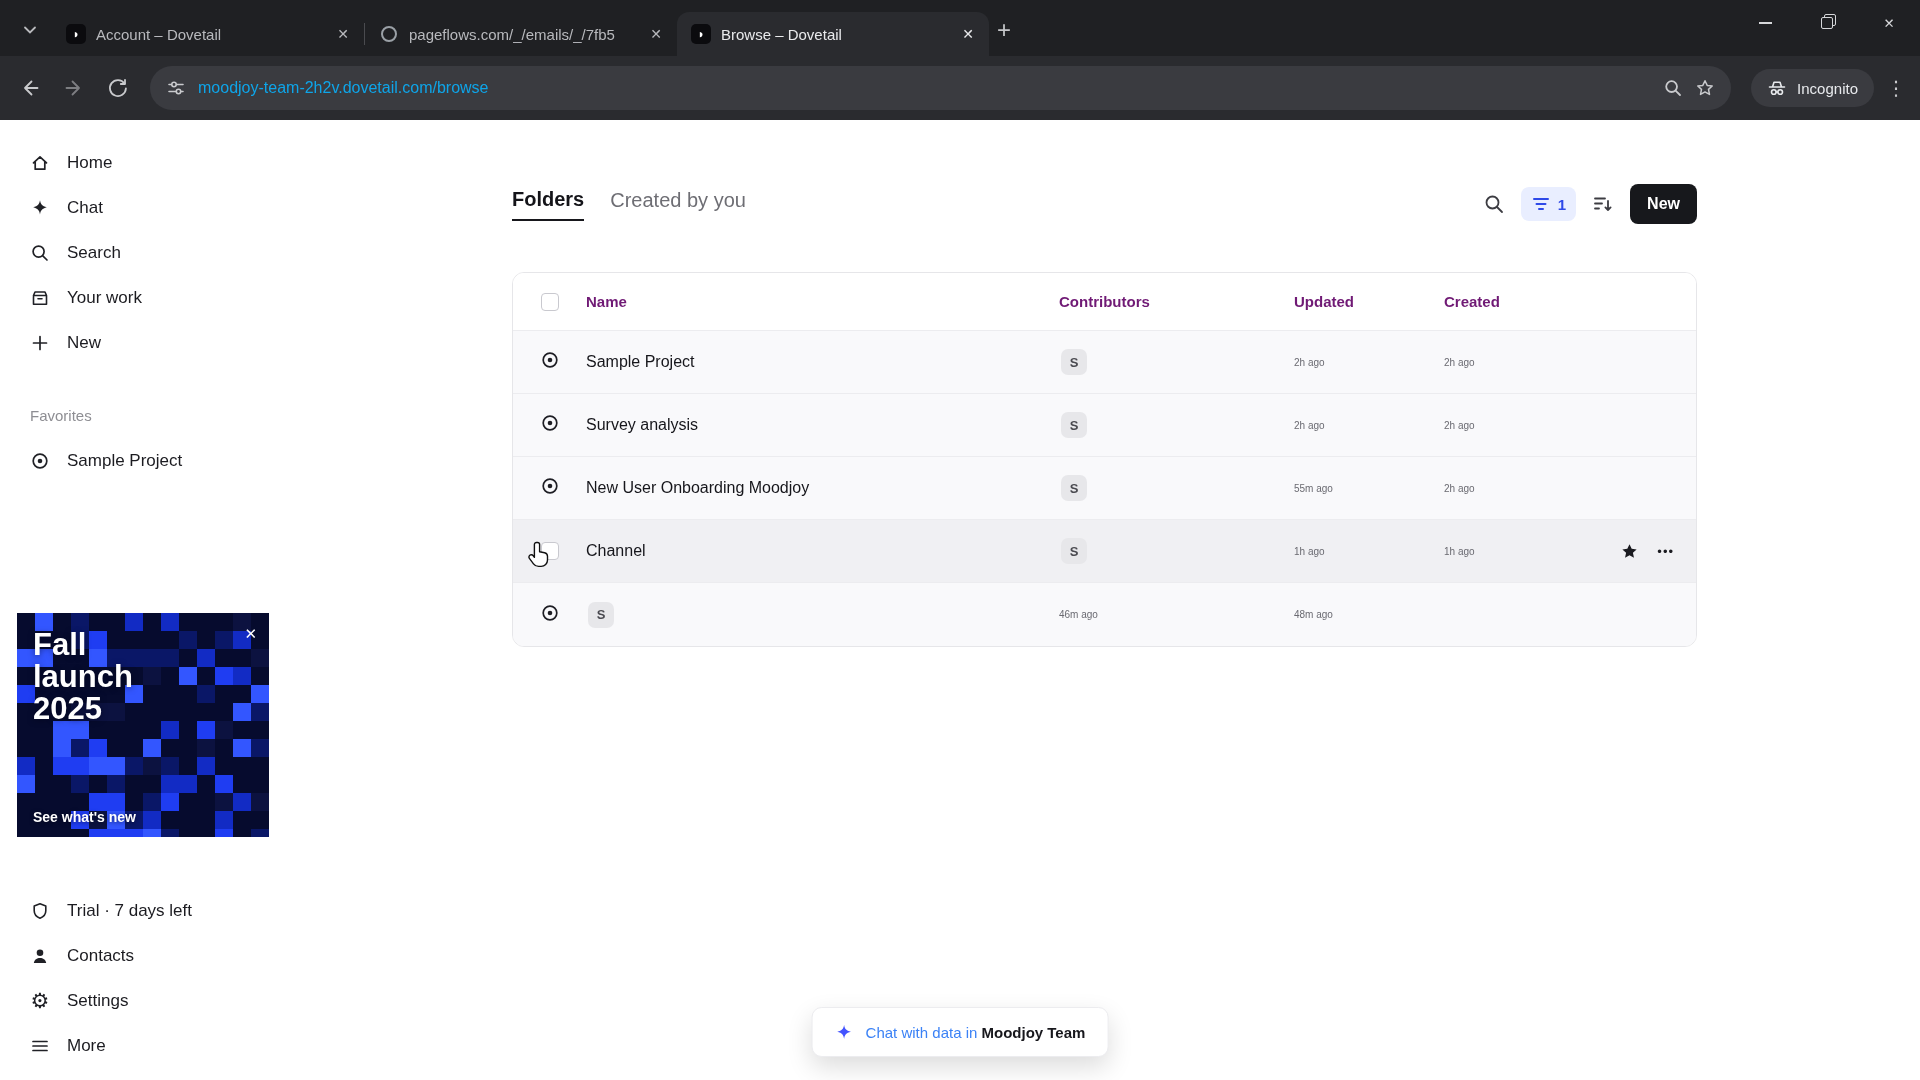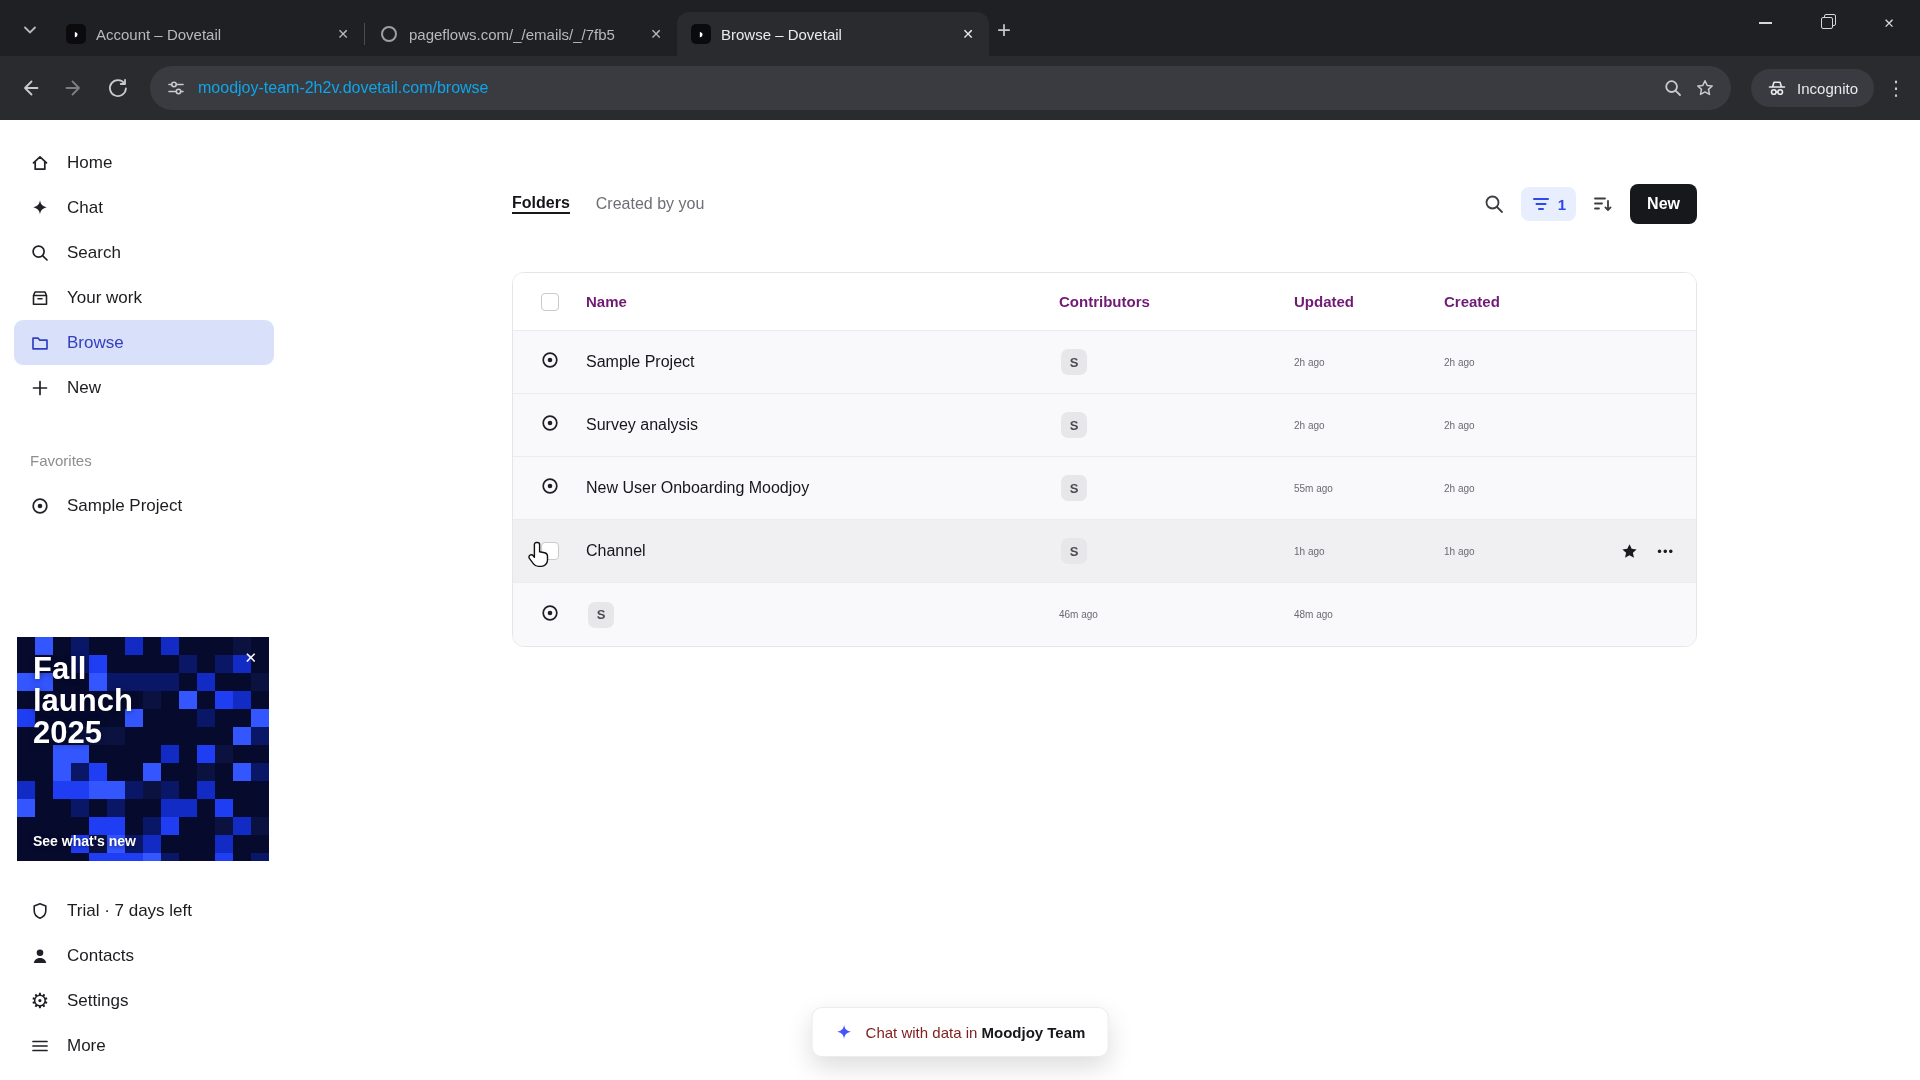--- a/index.html
+++ b/index.html
@@ -38,32 +38,32 @@
   
   .app { position:absolute; top:120px; left:0; right:0; bottom:0; background:#fff; display:flex; }
   .sidebar { width:288px; flex-shrink:0; position:relative; padding-top:20px; }
   .side-item { display:flex; align-items:center; gap:16px; height:45px; padding:0 15px; margin:0 14px; border-radius:9px; font-size:17px; color:#1c1c21; }
   .side-item .icon { width:22px; display:flex; justify-content:center; color:#202126; }
   .side-item.active { background:#d9e0fa; color:#3240c0; }
   .side-item.active .icon { color:#3240c0; }
   .fav-label { font-size:15px; color:#8e8e93; margin:42px 0 14px 30px; }
   .gear-glyph { font-size:21px; line-height:1; }
 
-  .promo { position:absolute; top:517px; left:17px; width:252px; height:224px; overflow:hidden; }
+  .promo { position:absolute; top:493px; left:17px; width:252px; height:224px; overflow:hidden; }
   .promo svg.bg { position:absolute; inset:0; }
   .promo-title { position:absolute; top:16px; left:16px; width:160px; color:#fff; font-size:31px; font-weight:bold; line-height:1.04; text-shadow:0 1px 6px rgba(0,0,20,.5); }
   .promo-close { position:absolute; top:12px; right:12px; border:none; background:transparent; color:#fff; font-size:15px; }
   .promo-link { position:absolute; left:16px; bottom:12px; color:#fff; font-size:14px; font-weight:bold; text-shadow:0 1px 4px rgba(0,0,20,.6); }
 
   .side-footer { position:absolute; left:0; right:0; bottom:12px; }
 
   .content { flex:1; position:relative; }
   .container { position:absolute; left:224px; top:64px; width:1185px; }
   .tabs-row { display:flex; align-items:center; height:40px; }
-  .mtab { font-size:16px; color:#6e6e74; margin-right:26px; padding-bottom:0; }
+  .mtab { font-size:20px; color:#6e6e74; margin-right:26px; padding-bottom:8px; }
   .mtab.active { color:#141419; font-weight:bold; border-bottom:2.5px solid #17171c; }
   .controls { margin-left:auto; display:flex; align-items:center; gap:16px; }
   .icon-btn { border:none; background:transparent; color:#3c3c42; display:flex; align-items:center; }
   .filter-btn { border:none; display:flex; align-items:center; gap:7px; background:#e9eeff; color:#2e49e8; border-radius:8px; padding:7px 10px; font-size:15px; font-weight:bold; }
   .new-btn { border:none; background:#17181c; color:#fff; border-radius:8px; padding:11px 17px; font-size:16px; font-weight:bold; }
 
   .table { margin-top:48px; border:1px solid #e6e6e9; border-radius:12px; overflow:hidden; background:#fff; }
   .tr { display:grid; grid-template-columns:73px 473px 235px 150px 134px 120px; align-items:center; }
   .thead { height:58px; background:#fff; border-bottom:1px solid #ececef; font-size:15px; font-weight:bold; color:#701a75; }
   .row { height:63px; background:#f9f9fb; border-bottom:1px solid #ececef; font-size:16px; color:#16161b; }
@@ -71,21 +71,21 @@
   .row.hovered { background:#f0f0f3; }
   .cell-icon { display:flex; justify-content:center; color:#1e1e24; }
   .checkbox { width:18px; height:18px; border:1.5px solid #c9c9cf; border-radius:4px; background:#fff; }
   .avatar { width:26px; height:26px; border-radius:7px; background:#e7e7ea; color:#4a4a50; font-size:13px; font-weight:bold; display:flex; align-items:center; justify-content:center; margin-left:2px; }
   .time { font-size:10px; color:#6a6a71; }
   .actions { display:flex; justify-content:flex-end; align-items:center; gap:18px; padding-right:24px; color:#1b1b20; }
   .ellipsis-btn { border:none; background:transparent; font-size:13px; letter-spacing:1px; color:#1b1b20; }
   .star-btn { border:none; background:transparent; color:#1b1b20; display:flex; }
 
   .chat-pill { position:absolute; left:50%; transform:translateX(-50%); bottom:23px; height:50px; display:flex; align-items:center; gap:12px; padding:0 22px; background:#fff; border:1px solid #ececef; border-radius:10px; box-shadow:0 10px 26px rgba(0,0,0,.14); font-size:15px; }
-  .chat-prefix { color:#7f1d1d; }
+  .chat-prefix { color:#3b82f6; }
   .chat-team { color:#17171c; font-weight:bold; }
 
   .cursor { position:absolute; left:527px; top:540px; pointer-events:none; z-index:50; }
 </style>
 </head>
 <body>
 
 <div class="page">
 
   <div class="tabstrip">
@@ -207,28 +207,20 @@
           </span>
         <span>Search</span>
       </div>
       <div class="side-item">
         <span class="icon">
             <svg width="20" height="20" viewBox="0 0 20 20">
               <path d="M3.5 7.5 H16.5 V16.2 H3.5 Z M3.5 7.5 L5 4 H15 L16.5 7.5 M8 10.8 H12" fill="none" stroke="currentColor" stroke-width="1.6" stroke-linecap="round" stroke-linejoin="round"></path>
             </svg>
           </span>
         <span>Your work</span>
-      </div>
-      <div class="side-item active">
-        <span class="icon">
-            <svg width="20" height="20" viewBox="0 0 20 20">
-              <path d="M3 5.2 H8.2 L9.8 7.2 H17 V15.8 H3 Z" fill="none" stroke="currentColor" stroke-width="1.7" stroke-linejoin="round"></path>
-            </svg>
-          </span>
-        <span>Browse</span>
       </div>
       <div class="side-item">
         <span class="icon">
             <svg width="20" height="20" viewBox="0 0 20 20">
               <path d="M10 3.5 V16.5 M3.5 10 H16.5" stroke="currentColor" stroke-width="1.7" stroke-linecap="round"></path>
             </svg>
           </span>
         <span>New</span>
       </div>
 

